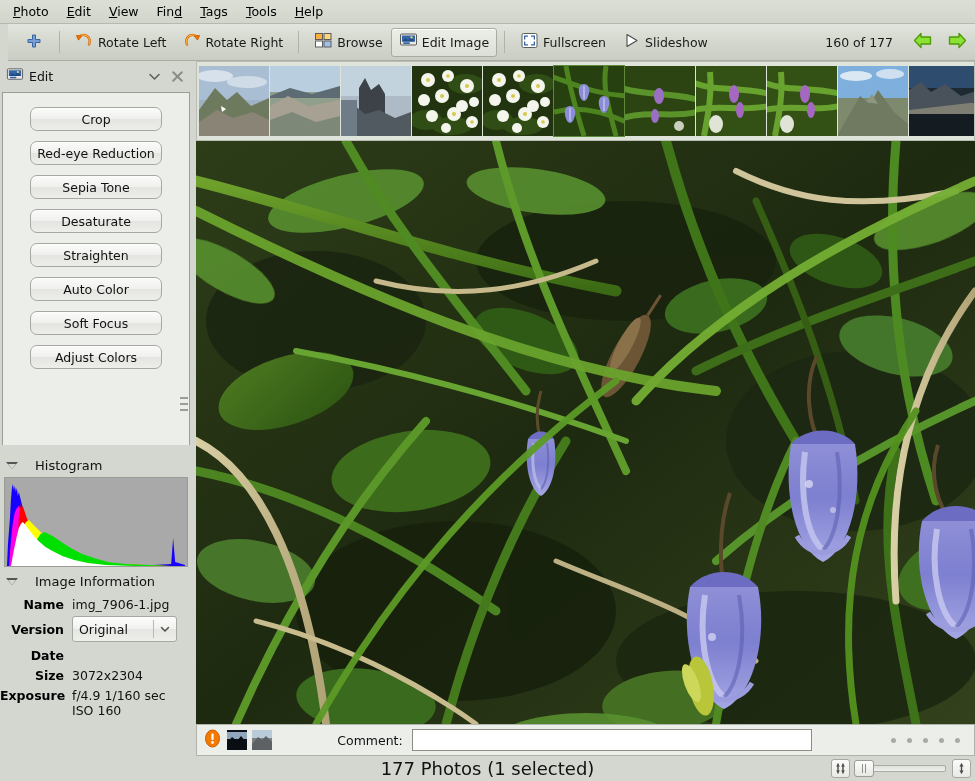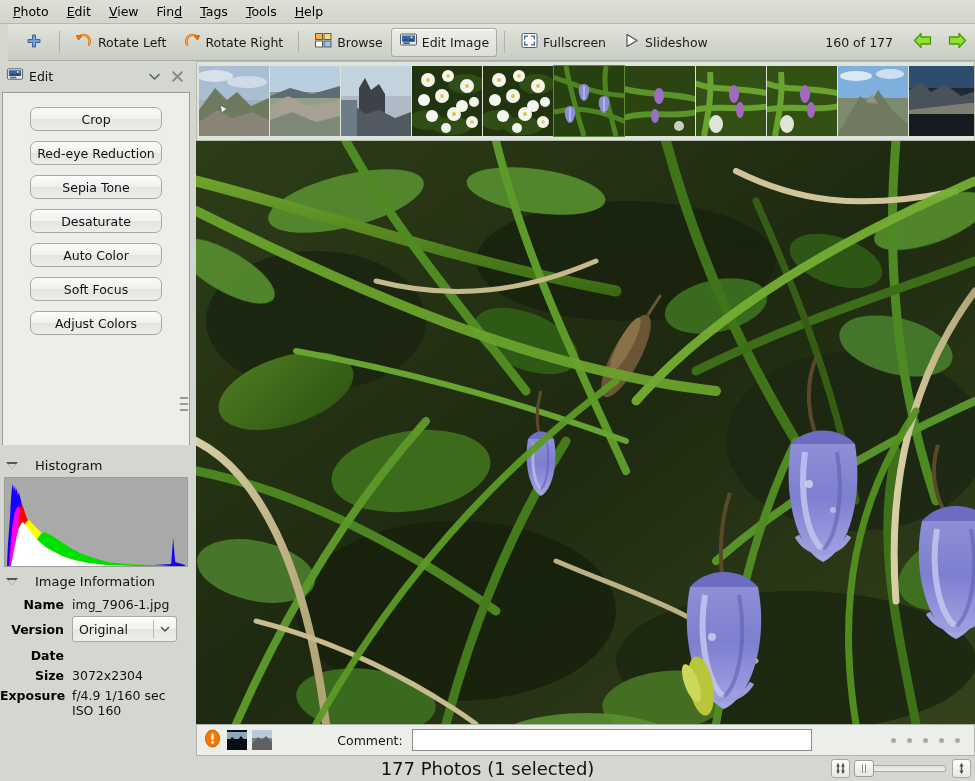--- a/index.html
+++ b/index.html
@@ -349,20 +349,21 @@
         </svg>
       </span>
     </div>
 
     <div class="edit-pane">
       <div class="edit-buttons">
         <div class="gbtn">Crop</div>
         <div class="gbtn">Red-eye Reduction</div>
         <div class="gbtn">Sepia Tone</div>
         <div class="gbtn">Desaturate</div>
+        <div class="gbtn">Straighten</div>
         <div class="gbtn">Auto Color</div>
         <div class="gbtn">Soft Focus</div>
         <div class="gbtn">Adjust Colors</div>
       </div>
     </div>
 
     <div class="splitter">
       <span class="grip">
           <i></i>
           <i></i>

